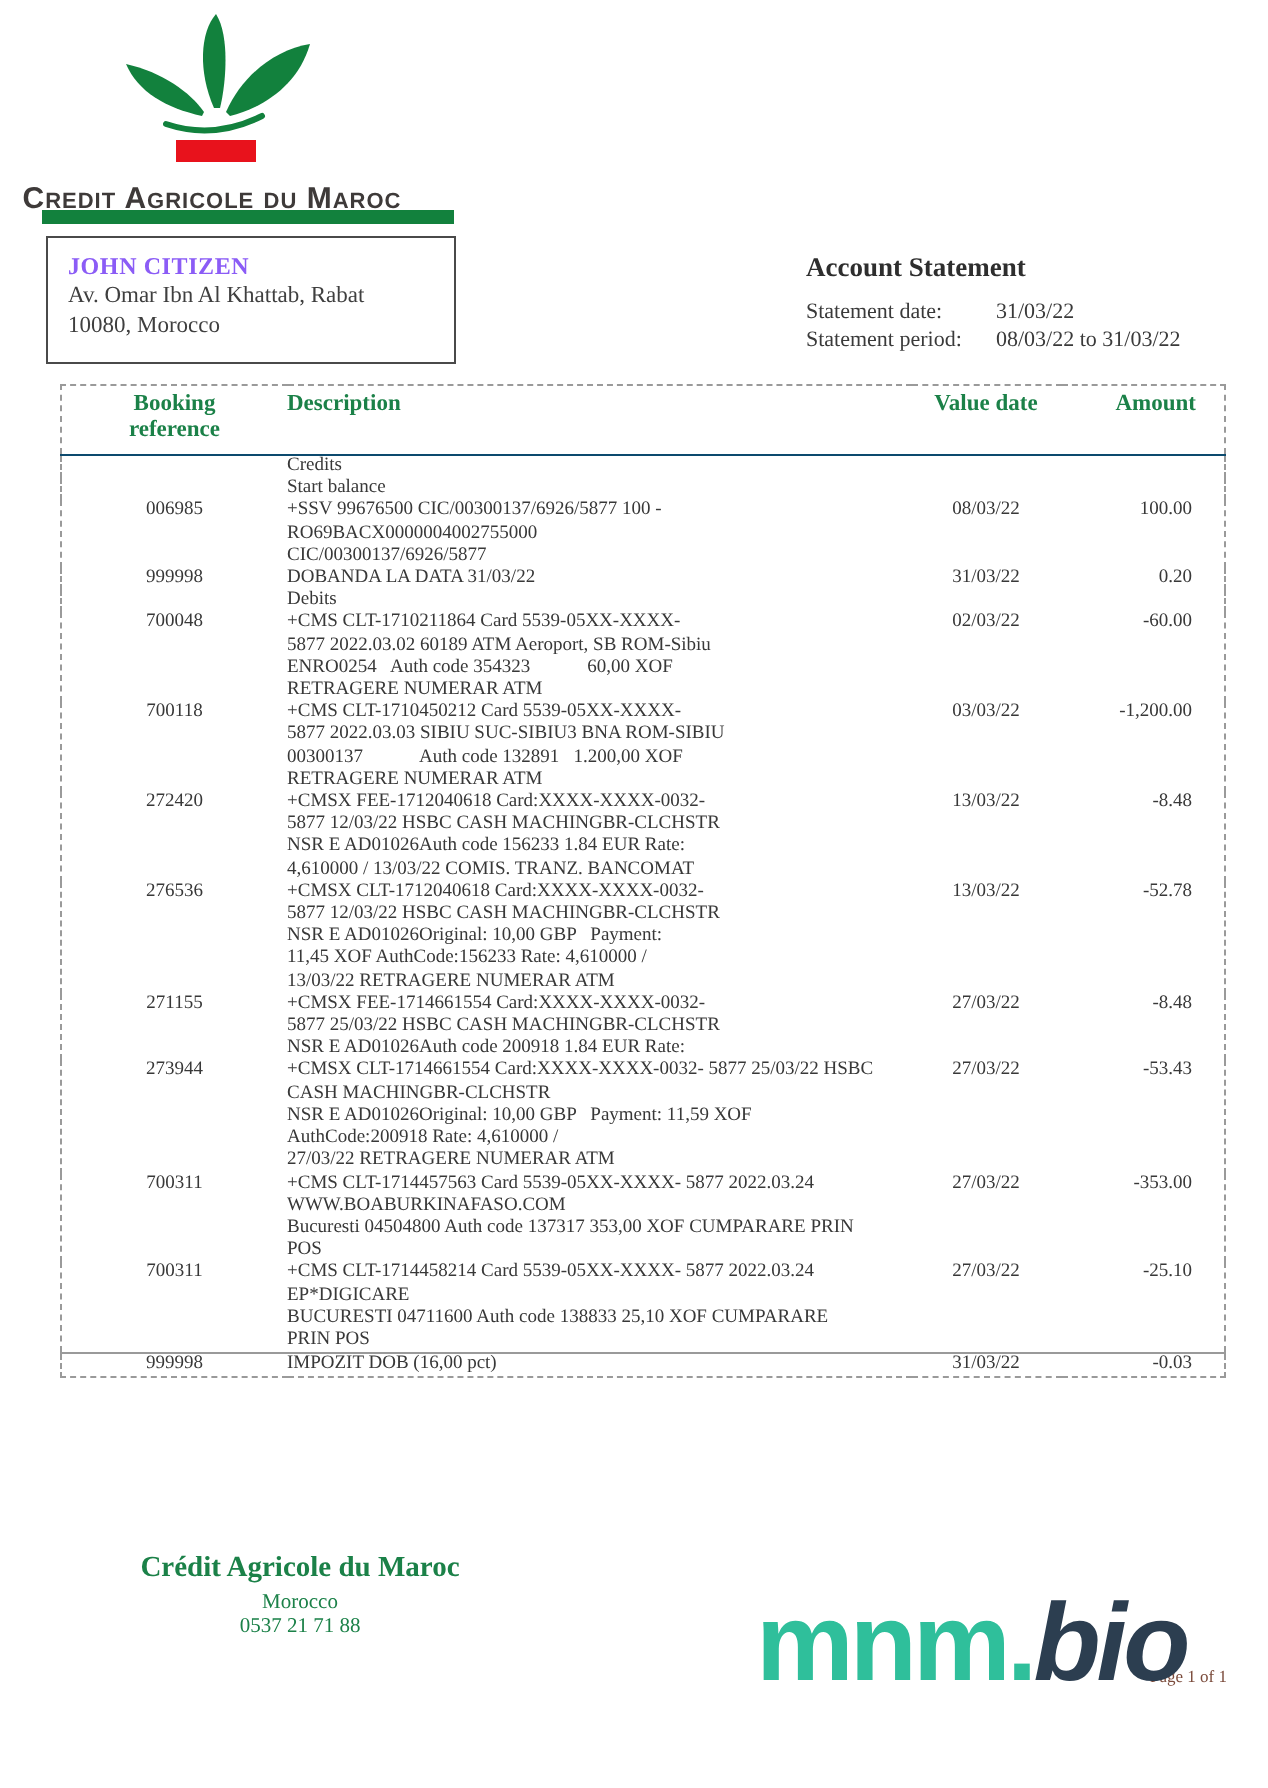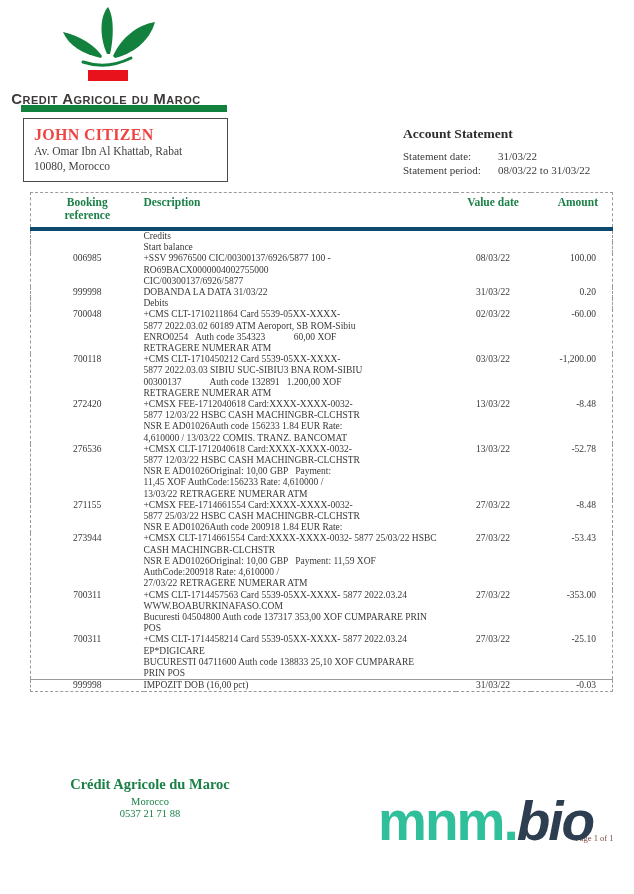--- a/index.html
+++ b/index.html
@@ -25,35 +25,35 @@
   .bank-name{
     margin-top:2px;font-family:"Liberation Sans",sans-serif;font-variant:small-caps;
     font-weight:700;font-size:15px;letter-spacing:.5px;color:#3E3A39;white-space:nowrap;
   }
   .green-bar{position:absolute;left:21px;top:105px;width:206px;height:7px;background:var(--brand-green);}
   
   .address-box{
     position:absolute;left:23px;top:118px;width:205px;height:64px;
     border:1.5px solid #4A4A4A;padding:7px 6px 0 10px;
   }
-  .holder-name{font-size:16px;font-weight:700;letter-spacing:.3px;color:#ef4444;}
+  .holder-name{font-size:12px;font-weight:700;letter-spacing:.3px;color:#8b5cf6;}
   .holder-addr{font-size:11.5px;line-height:15px;color:#3f3f3f;}
   
   .stmt{position:absolute;left:403px;top:126px;width:228px;}
   .stmt-title{font-size:13.5px;font-weight:700;color:#2e2e2e;margin-bottom:7px;}
   .stmt-row{font-size:11px;line-height:14px;color:#3a3a3a;}
   .stmt-label{display:inline-block;width:95px;}
   
   table.statement{
     position:absolute;left:30px;top:192px;width:582px;border-collapse:collapse;
     table-layout:fixed;border:1px dashed #9a9a9a;
   }
   th{
     font-size:11.5px;font-weight:700;color:var(--text-green);line-height:13px;
-    vertical-align:top;padding:3px 0 5px;border-bottom:4px solid #0c4a6e;white-space:pre;
+    vertical-align:top;padding:3px 0 5px;border-bottom:1px solid #0c4a6e;white-space:pre;
   }
   th.h-ref{text-align:center;}
   th.h-desc{text-align:left;}
   th.h-date{text-align:center;}
   th.h-amt{text-align:right;padding-right:14px;}
   td{
     font-size:9.5px;line-height:11.2px;vertical-align:top;color:#383838;padding:0;
   }
   td.c-ref{text-align:center;}
   td.c-desc{text-align:left;white-space:pre;overflow:visible;}

